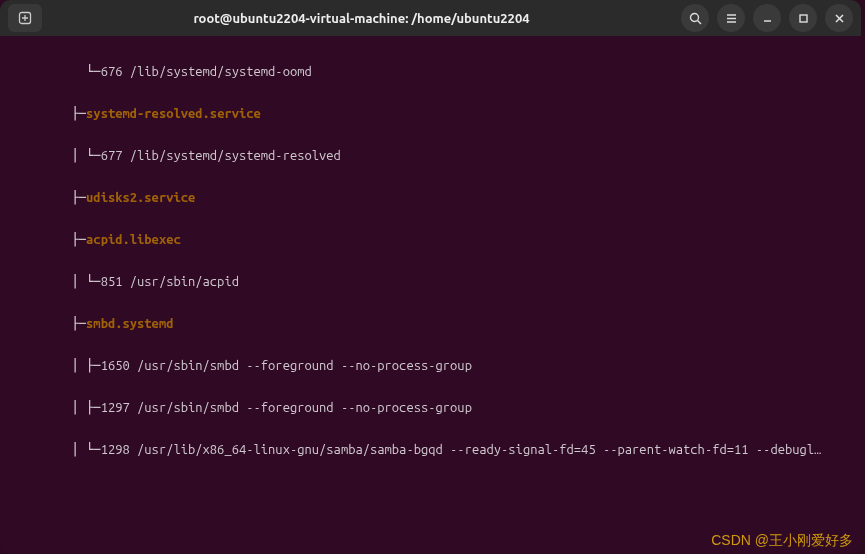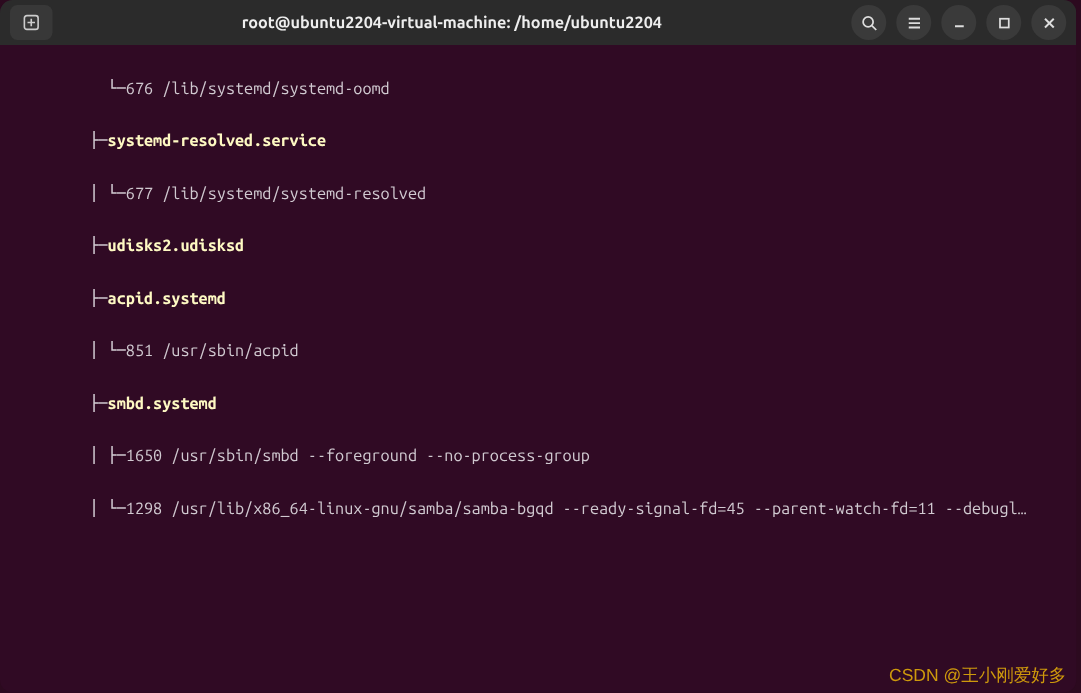--- a/index.html
+++ b/index.html
@@ -12,21 +12,21 @@
 .titlebar .left-slot { width:34px; height:28px; background:#383838;
  border-radius:6px; display:flex; align-items:center; justify-content:center; }
 .titlebar .right-slots { margin-left:auto; display:flex; gap:8px; }
 .rbtn { width:28px; height:28px; background:#3a3a3a; border-radius:50%;
  display:flex; align-items:center; justify-content:center; color:#ddd;
  font-family:sans-serif; font-size:13px; cursor:pointer; }
 .title { flex:1; text-align:center; color:#eee; font-weight:bold;
  font-family:Ubuntu,sans-serif; font-size:13px; }
 .terminal { padding:4px 6px 6px 6px; color:#d0c9d0; line-height:21px;
  white-space:pre; overflow:hidden; }
-.svc { color:#fef9c3; font-weight:bold; }
+.svc { color:#a16207; font-weight:bold; }
 .tree { color:#d0c9d0; font-weight:bold; }
 .watermark { position:absolute; right:8px; bottom:4px; color:#eab308;
  font-family:sans-serif; font-size:14px; opacity:.85; pointer-events:none; }
 svg { display:block; }
 </style>
 </head>
 <body>
 
 <div class="window">
  <div class="titlebar">
@@ -80,25 +80,26 @@
             </svg>
     </span>
    </div>
   </div>
  </div>
 
  <div class="terminal">
 <div><span class="tree">           └─</span><span>676 /lib/systemd/systemd-oomd</span></div>
 <div><span class="tree">         ├─</span><span class="svc">systemd-resolved.service</span></div>
 <div><span class="tree">         │ └─</span><span>677 /lib/systemd/systemd-resolved</span></div>
-<div><span class="tree">         ├─</span><span class="svc">udisks2.udisksd</span></div>
-<div><span class="tree">         ├─</span><span class="svc">acpid.systemd</span></div>
+<div><span class="tree">         ├─</span><span class="svc">udisks2.service</span></div>
+<div><span class="tree">         ├─</span><span class="svc">acpid.libexec</span></div>
 <div><span class="tree">         │ └─</span><span>851 /usr/sbin/acpid</span></div>
 <div><span class="tree">         ├─</span><span class="svc">smbd.systemd</span></div>
 <div><span class="tree">         │ ├─</span><span>1650 /usr/sbin/smbd --foreground --no-process-group</span></div>
+<div><span class="tree">         │ ├─</span><span>1297 /usr/sbin/smbd --foreground --no-process-group</span></div>
 <div><span class="tree">         │ └─</span><span>1298 /usr/lib/x86_64-linux-gnu/samba/samba-bgqd --ready-signal-fd=45 --parent-watch-fd=11 --debugl…</span></div>
 
 
 
 
 
 
 
 
 

